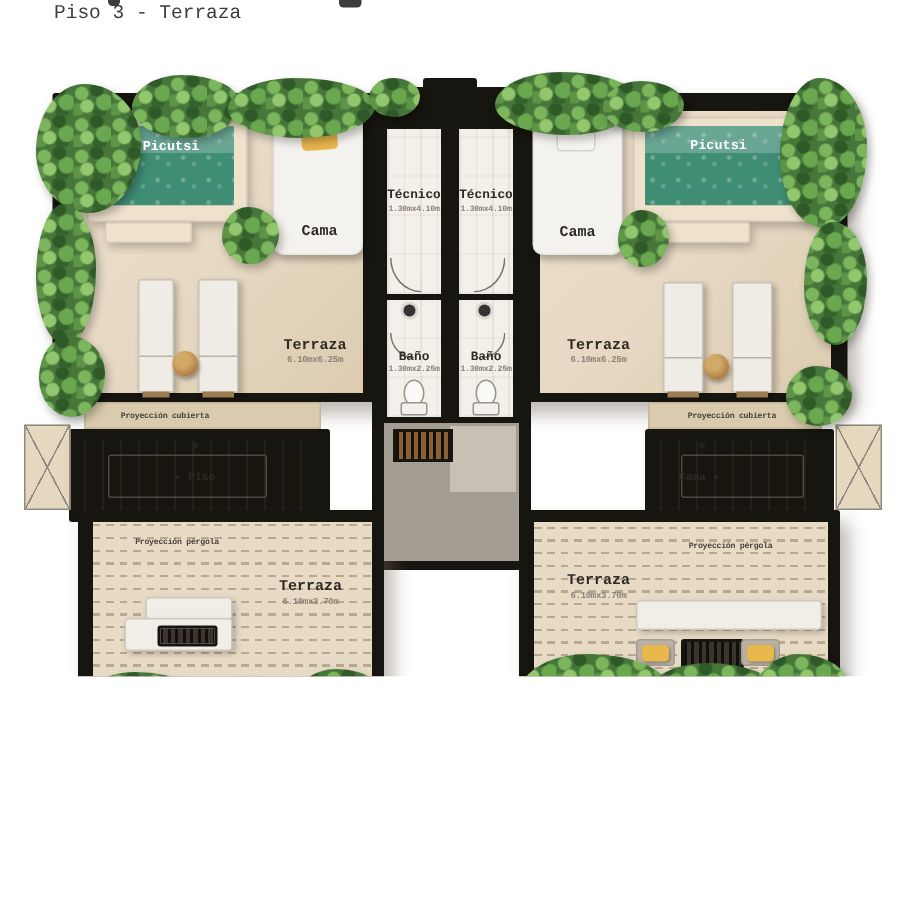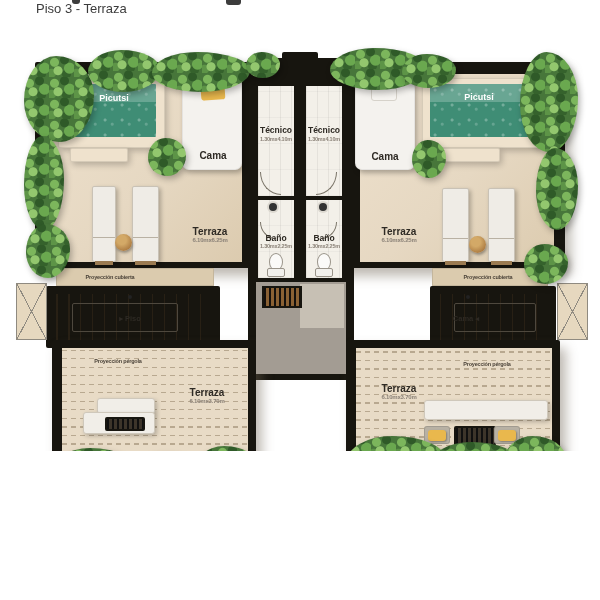--- a/index.html
+++ b/index.html
@@ -1,17 +1,17 @@
 <!DOCTYPE html>
 <html><head>
 <meta charset="utf-8">
 <style>
   html,body{margin:0;padding:0;background:#fff;}
   .page{position:relative;width:600px;height:451px;background:#ffffff;overflow:hidden;
-        font-family:Liberation Sans, sans-serif;}
+        font-family:Liberation Mono, monospace;}
   .wall{position:absolute;background:#17150f;border-radius:2px;}
   .wall.sh{box-shadow:6px 8px 12px rgba(110,100,85,.45);}
   .floor{position:absolute;background:linear-gradient(135deg,#eee1cd 0%,#e6d8c2 55%,#dccbaf 100%);}
   .tile{position:absolute;background:#f3f0e9;
         background-image:repeating-linear-gradient(90deg,rgba(0,0,0,.06) 0 1px,transparent 1px 11px),
                          repeating-linear-gradient(0deg,rgba(0,0,0,.03) 0 1px,transparent 1px 26px);}
   .dashes{position:absolute;background-color:#e8dbc6;
         background-image:
           repeating-linear-gradient(90deg,transparent 0 5px,#e8dbc6 5px 9px),
           repeating-linear-gradient(0deg,transparent 0 7px,rgba(112,92,62,.40) 7px 8.5px);}

